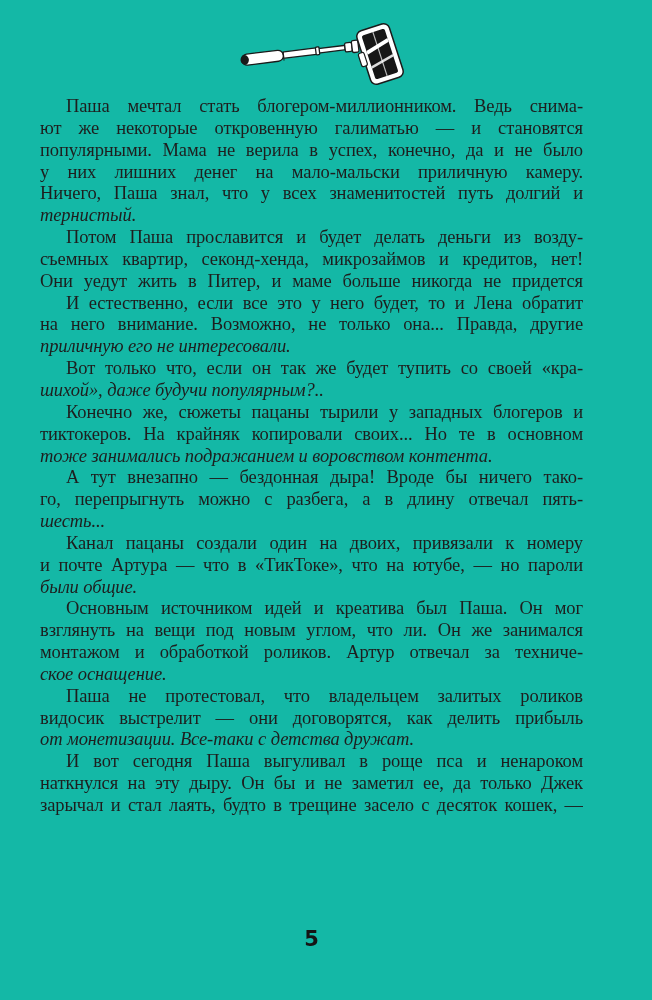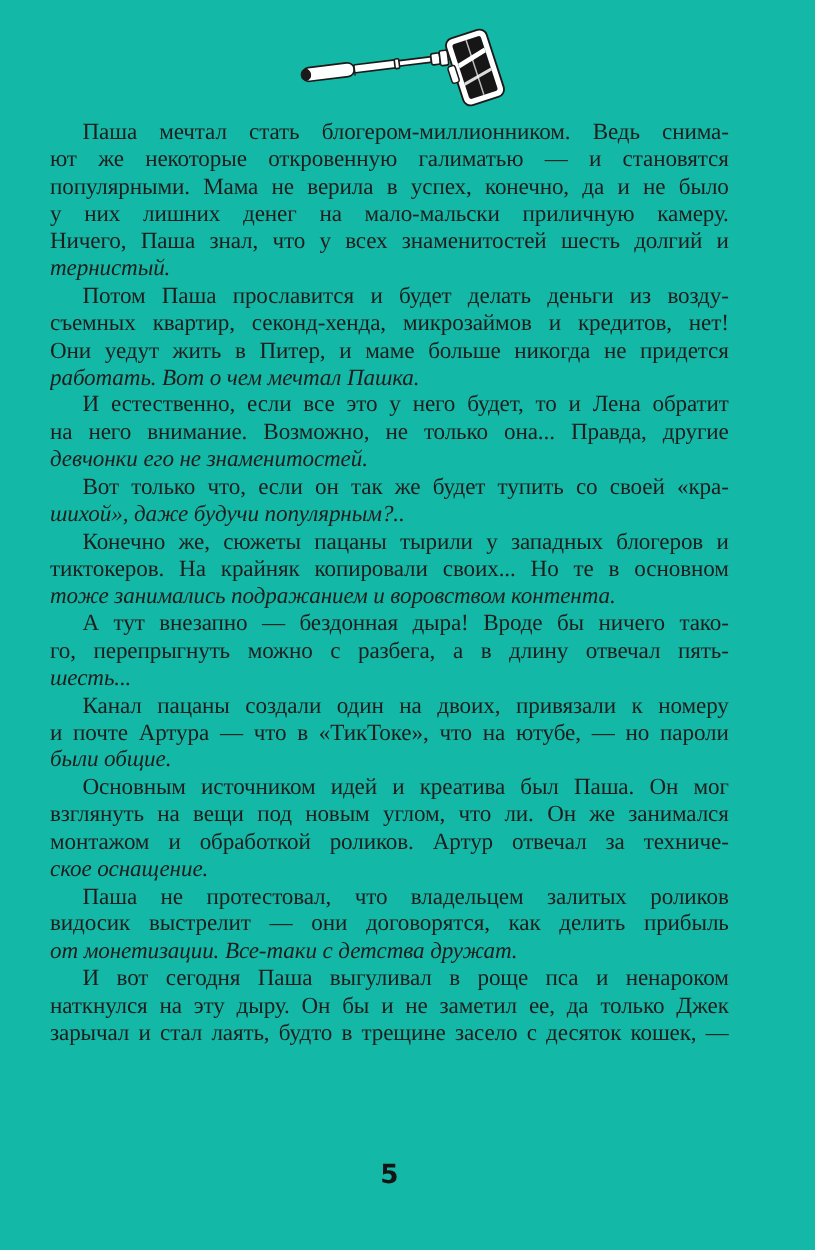--- a/index.html
+++ b/index.html
@@ -77,33 +77,32 @@
       </g>
     </svg>
   </div>
 
   <div class="text-block">
       <div class="paragraph">
         <div class="line first">Паша мечтал стать блогером-миллионником. Ведь снима-</div>
         <div class="line">ют же некоторые откровенную галиматью — и становятся</div>
         <div class="line">популярными. Мама не верила в успех, конечно, да и не было</div>
         <div class="line">у них лишних денег на мало-мальски приличную камеру.</div>
-        <div class="line">Ничего, Паша знал, что у всех знаменитостей шесть долгий и</div>
+        <div class="line">Ничего, Паша знал, что у всех знаменитостей путь долгий и</div>
         <div class="line lastline">тернистый.</div>
       </div>
       <div class="paragraph">
         <div class="line first">Потом Паша прославится и будет делать деньги из возду-</div>
         <div class="line">съемных квартир, секонд-хенда, микрозаймов и кредитов, нет!</div>
         <div class="line">Они уедут жить в Питер, и маме больше никогда не придется</div>
-        <div class="line lastline">работать. Вот о чем мечтал Пашка.</div>
       </div>
       <div class="paragraph">
         <div class="line first">И естественно, если все это у него будет, то и Лена обратит</div>
         <div class="line">на него внимание. Возможно, не только она... Правда, другие</div>
-        <div class="line lastline">девчонки его не знаменитостей.</div>
+        <div class="line lastline">приличную его не интересовали.</div>
       </div>
       <div class="paragraph">
         <div class="line first">Вот только что, если он так же будет тупить со своей «кра-</div>
         <div class="line lastline">шихой», даже будучи популярным?..</div>
       </div>
       <div class="paragraph">
         <div class="line first">Конечно же, сюжеты пацаны тырили у западных блогеров и</div>
         <div class="line">тиктокеров. На крайняк копировали своих... Но те в основном</div>
         <div class="line lastline">тоже занимались подражанием и воровством контента.</div>
       </div>

